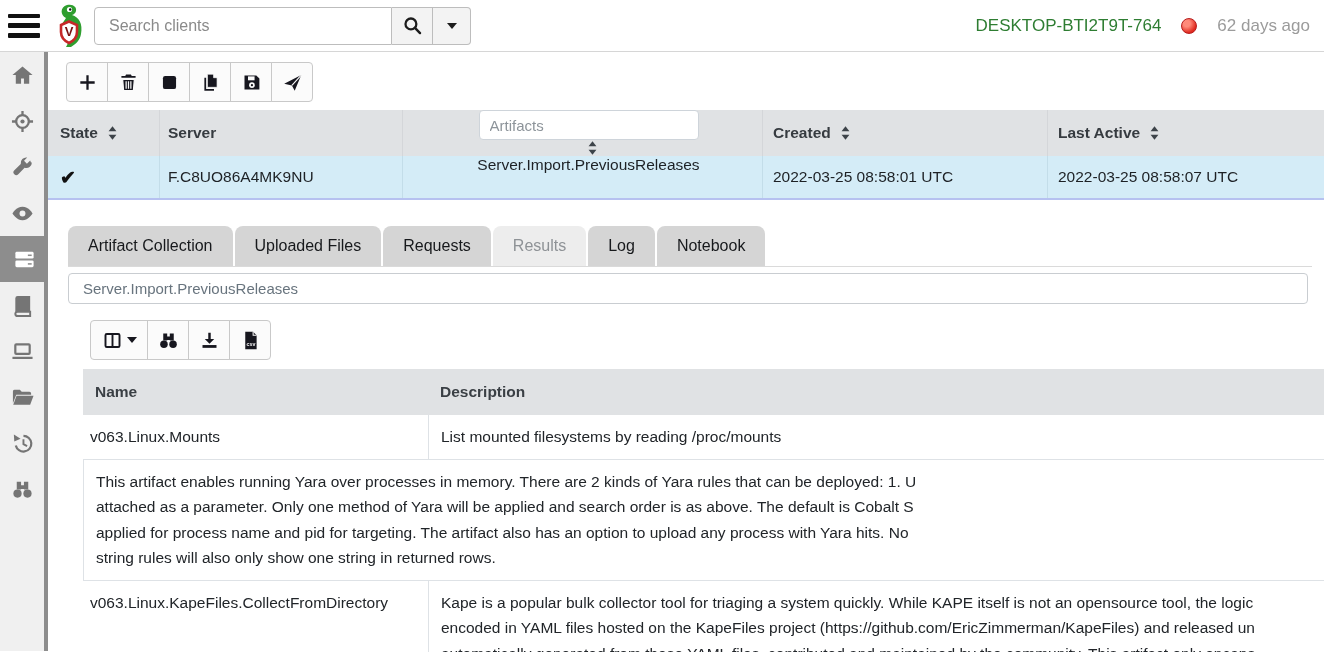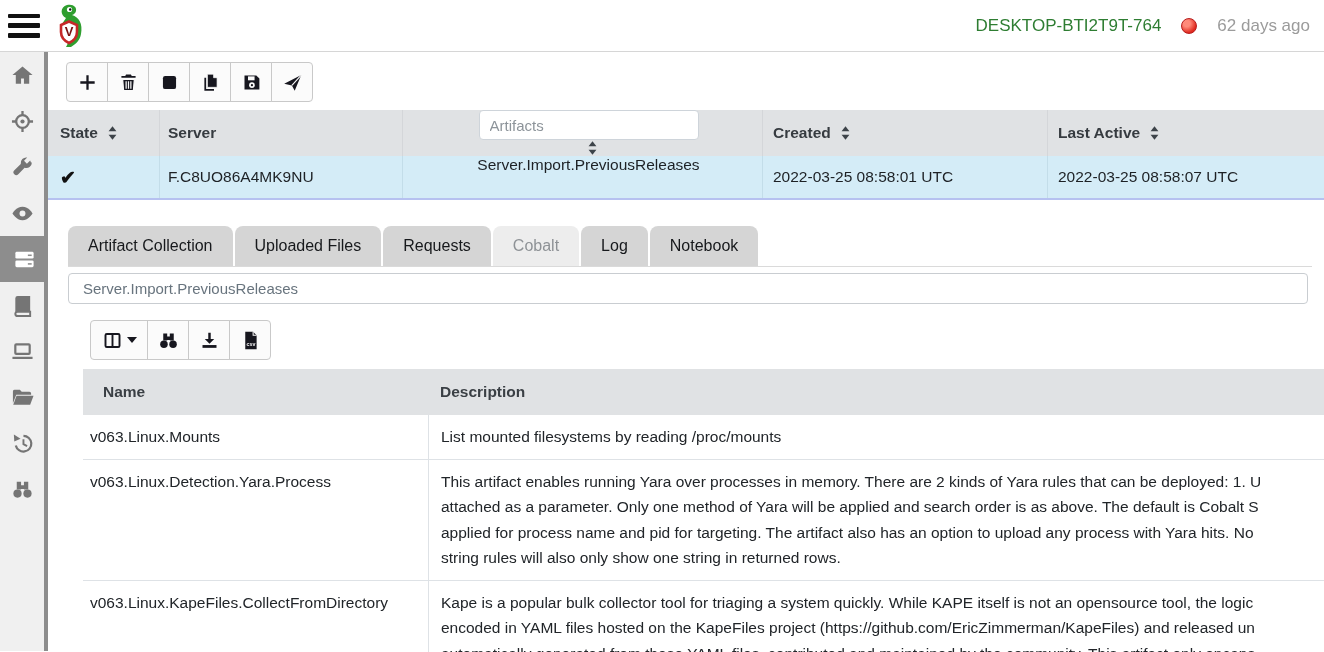--- a/index.html
+++ b/index.html
@@ -77,21 +77,21 @@
   
   .selector-row { margin:6px 0 0 20px; }
   .artifact-selector { width:1240px; height:31px; border:1px solid #c9cdd1; border-radius:4px;
                        padding:0 14px; font-size:15px; color:#68747e; outline:none; background:#fff; }
   .results-toolbar { margin:16px 0 0 42px; }
   .results-toolbar .tool-btn.wide { width:58px; }
 
   .r-table { margin:9px 0 0 35px; width:1289px; font-size:15.5px; }
   .r-head { display:flex; background:#e0e2e4; height:46px; align-items:center;
             font-weight:bold; color:#3a3f44; }
-  .r-col-name { width:345px; padding-left:20px; flex:none; }
+  .r-col-name { width:345px; padding-left:12px; flex:none; }
   .r-col-desc { flex:1; padding-left:12px; min-width:0; }
   .r-row { display:flex; border-bottom:1px solid #dee2e6; background:#fff; cursor:pointer; }
   .r-row .r-col-name { padding:9px 6px 9px 7px; color:#212529; }
   .r-row .r-col-desc { padding:9px 0 9px 12px; border-left:1px solid #dee2e6; overflow:hidden; }
   .desc-line { white-space:nowrap; line-height:25.5px; overflow:hidden; }
   .r-row .r-col-name { line-height:25.5px; }
 </style>
 </head>
 <body>
 
@@ -101,20 +101,32 @@
       <span></span>
       <span></span>
   </div>
   <svg class="logo" viewBox="0 0 38 46">
     <path fill="#2f9e2f" d="M14 15 C8 12 8 4 15 2 C21 0.5 25 4 24 8 C23.5 10 22 11.5 20 12 C27 14 31 21 29 31 C28 37 24 41 19 44 L14 44 C17 39 18 34 16 30 C12 32 8 29 8 24 Z"></path>
     <circle cx="17.5" cy="6.5" r="2.6" fill="#fff"></circle>
     <circle cx="18.2" cy="6.5" r="1.2" fill="#111"></circle>
     <path d="M9 22 L17 18.5 L25 22 V29 C25 35 20 38.6 17 40 C14 38.6 9 35 9 29 Z" fill="#fff" stroke="#c62828" stroke-width="2.6"></path>
     <text x="17" y="33" font-size="13" font-weight="bold" fill="#7b1010" text-anchor="middle" font-family="Liberation Sans, sans-serif">V</text>
   </svg>
+  <div class="search-wrap">
+    <input class="search-input" placeholder="Search clients" style="">
+    <div class="btn-plain">
+      <svg width="21" height="21" viewBox="0 0 24 24">
+        <circle cx="10.2" cy="10.2" r="6.2" fill="none" stroke="#1c1c1c" stroke-width="2.6"></circle>
+        <path d="M14.8 14.8 L20.6 20.6" stroke="#1c1c1c" stroke-width="2.8" stroke-linecap="round"></path>
+      </svg>
+    </div>
+    <div class="btn-plain last">
+      <span class="caret-down"></span>
+    </div>
+  </div>
   <div class="topbar-right">
     <span class="client-label" style="color:#2e7d32">DESKTOP-BTI2T9T-764</span>
     <span class="status-dot"></span>
     <span class="last-seen">62 days ago</span>
   </div>
 </div>
 
 <div class="frame">
 
   <div class="sidebar">
@@ -284,21 +296,21 @@
         <div class="cell c-last" style="border-right:none;">
             <span>2022-03-25 08:58:07 UTC</span>
           </div>
       </div>
     </div>
 
     <div class="tabs">
       <div class="tab">Artifact Collection</div>
       <div class="tab">Uploaded Files</div>
       <div class="tab">Requests</div>
-      <div class="tab active">Cobalt</div>
+      <div class="tab active">Results</div>
       <div class="tab">Log</div>
       <div class="tab">Notebook</div>
     </div>
 
     <div class="selector-row">
       <input class="artifact-selector" value="Server.Import.PreviousReleases" style="">
     </div>
 
     <div class="results-toolbar">
       <div class="btn-group">
@@ -339,21 +351,20 @@
       </div>
 
       <div class="r-row">
         <div class="r-col-name">v063.Linux.Mounts</div>
         <div class="r-col-desc">
           <div class="desc-line">List mounted filesystems by reading /proc/mounts</div>
         </div>
       </div>
 
       <div class="r-row">
-        <div class="r-col-name">v063.Linux.Detection.Yara.Process</div>
         <div class="r-col-desc">
           <div class="desc-line">This artifact enables running Yara over processes in memory. There are 2 kinds of Yara rules that can be deployed: 1. U</div>
           <div class="desc-line">attached as a parameter. Only one method of Yara will be applied and search order is as above. The default is Cobalt S</div>
           <div class="desc-line">applied for process name and pid for targeting. The artifact also has an option to upload any process with Yara hits. No</div>
           <div class="desc-line">string rules will also only show one string in returned rows.</div>
         </div>
       </div>
 
       <div class="r-row">
         <div class="r-col-name">v063.Linux.KapeFiles.CollectFromDirectory</div>

